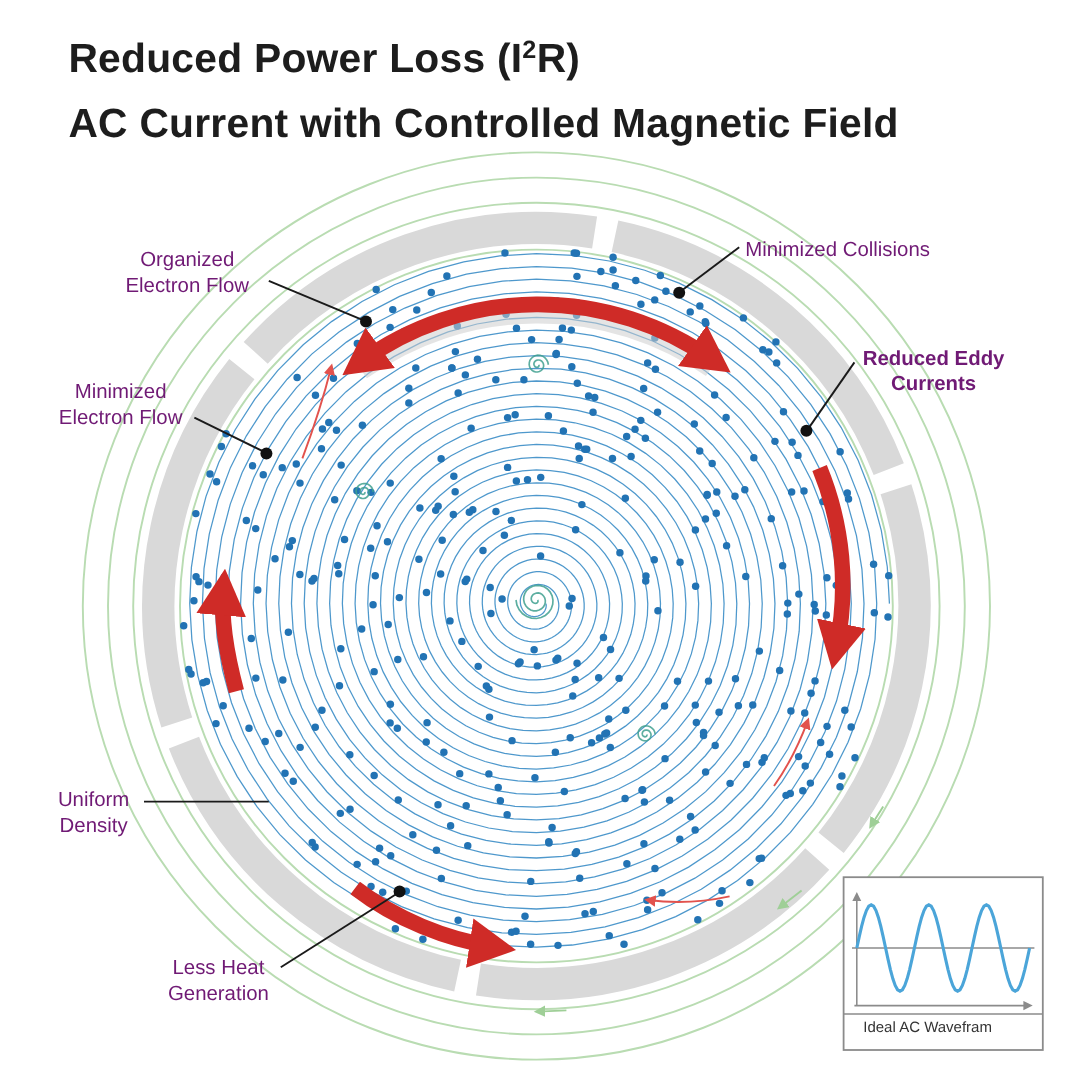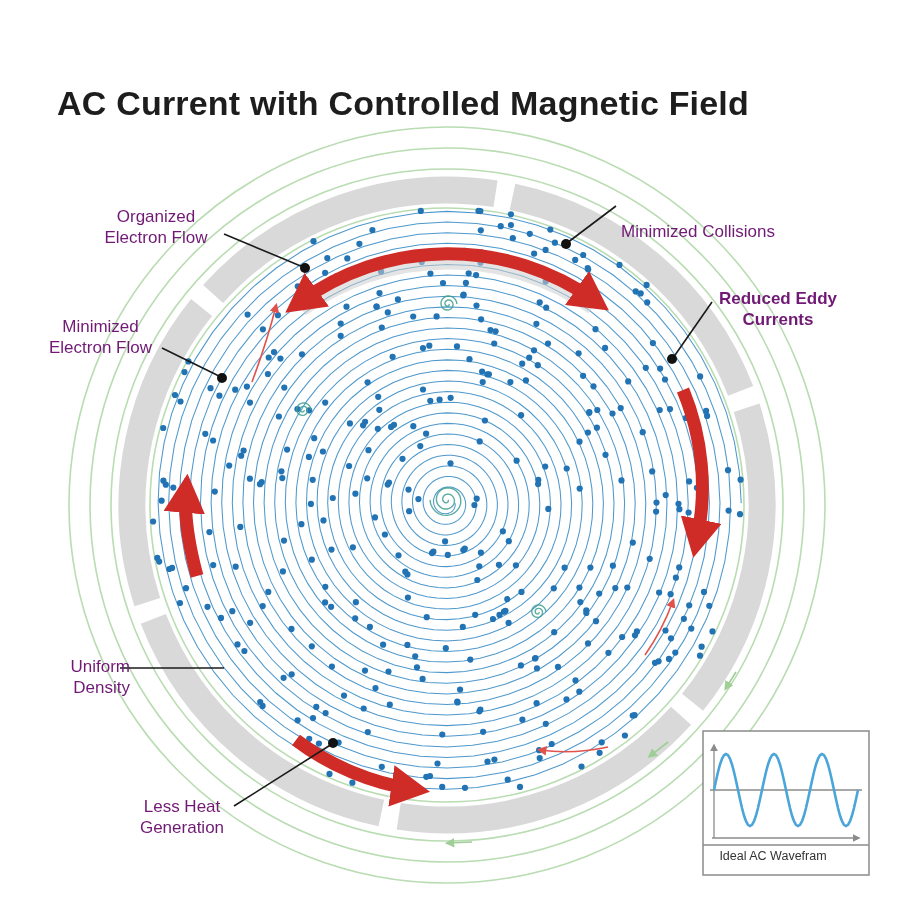--- a/index.html
+++ b/index.html
@@ -8,21 +8,21 @@
   }
   html,body{margin:0;padding:0;background:#fff;}
   #stage{position:relative;width:902px;height:902px;background:#fff;overflow:hidden;
          font-family:"Liberation Sans", sans-serif;color:var(--ink);}
   #diagram{position:absolute;left:0;top:0;}
   .hdr{position:absolute;left:57px;font-weight:bold;letter-spacing:.2px;}
   #title{top:30px;font-size:34px;}
   #title sup{font-size:21px;}
   #subtitle{top:84px;font-size:34px;}
   .lbl{position:absolute;font-size:17px;line-height:21px;text-align:center;color:#701a75;}
-  .nowrap{white-space:nowrap;margin-top:24px;}
+  .nowrap{white-space:nowrap;}
   .coil{fill:none;stroke:var(--blue);stroke-width:1.05;opacity:.85;}
   .edot{fill:var(--blue-dot);}
   .g-ring{fill:none;stroke:var(--green);stroke-width:1.6;}
   .stator{fill:none;stroke:var(--gray);stroke-width:27;}
   .red-arrow{fill:none;stroke:var(--red);stroke-width:13;}
   .arrow-shadow{fill:none;stroke:#cdcdcd;stroke-width:13;opacity:.55;}
   .thin-red{fill:none;stroke:var(--red-thin);stroke-width:1.6;}
   .teal{fill:none;stroke:var(--teal);stroke-width:1.4;opacity:.85;}
   .leader{stroke:#1a1a1a;stroke-width:1.6;}
   .ldot{fill:#111;}
@@ -496,36 +496,37 @@
     <g>
       <rect class="inset-box" x="703" y="731" width="166" height="144"></rect>
       <line class="axis" x1="703" y1="845" x2="869" y2="845"></line>
       <path class="axis" d="M714,838 L714,746" marker-end="url(#mGray)"></path>
       <path class="axis" d="M712,838 L858,838" marker-end="url(#mGray)"></path>
       <line class="axis" x1="710" y1="790" x2="862" y2="790"></line>
       <path id="sine" class="sine" d="M714,790.0L716,780.7L718,772.0L720,764.5L722,758.8L724,755.2L726,754.0L728,755.2L730,758.8L732,764.5L734,772.0L736,780.7L738,790.0L740,799.3L742,808.0L744,815.5L746,821.2L748,824.8L750,826.0L752,824.8L754,821.2L756,815.5L758,808.0L760,799.3L762,790.0L764,780.7L766,772.0L768,764.5L770,758.8L772,755.2L774,754.0L776,755.2L778,758.8L780,764.5L782,772.0L784,780.7L786,790.0L788,799.3L790,808.0L792,815.5L794,821.2L796,824.8L798,826.0L800,824.8L802,821.2L804,815.5L806,808.0L808,799.3L810,790.0L812,780.7L814,772.0L816,764.5L818,758.8L820,755.2L822,754.0L824,755.2L826,758.8L828,764.5L830,772.0L832,780.7L834,790.0L836,799.3L838,808.0L840,815.5L842,821.2L844,824.8L846,826.0L848,824.8L850,821.2L852,815.5L854,808.0L856,799.3L858,790.0"></path>
     </g>
   </svg>
 
+  <div id="title" class="hdr"><span>Reduced Power Loss (I</span><sup>2</sup><span>R)</span></div>
   <div id="subtitle" class="hdr">AC Current with Controlled Magnetic Field</div>
 
   <div class="lbl" style="left:86px;top:206px;width:140px;">
     <div>Organized</div>
     <div>Electron Flow</div>
   </div>
   <div class="lbl nowrap" style="left:621px;top:197px;">Minimized Collisions</div>
   <div class="lbl" style="left:703px;top:288px;width:150px;font-weight:bold;">
     <div>Reduced Eddy</div>
     <div>Currents</div>
   </div>
   <div class="lbl" style="left:38px;top:316px;width:125px;">
     <div>Minimized</div>
     <div>Electron Flow</div>
   </div>
-  <div class="lbl" style="left:26px;top:656px;width:104px;text-align:right;">
+  <div class="lbl" style="left:26px;top:656px;width:104px;">
     <div>Uniform</div>
     <div>Density</div>
   </div>
   <div class="lbl" style="left:126px;top:796px;width:112px;">
     <div>Less Heat</div>
     <div>Generation</div>
   </div>
 
   <div id="inset-caption">Ideal AC Wavefram</div>
 </div>

